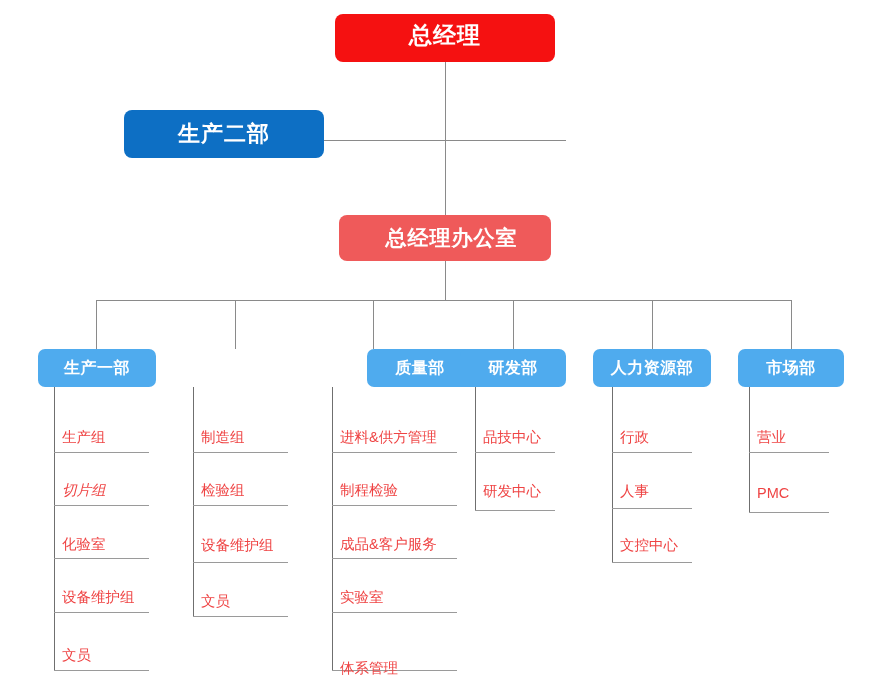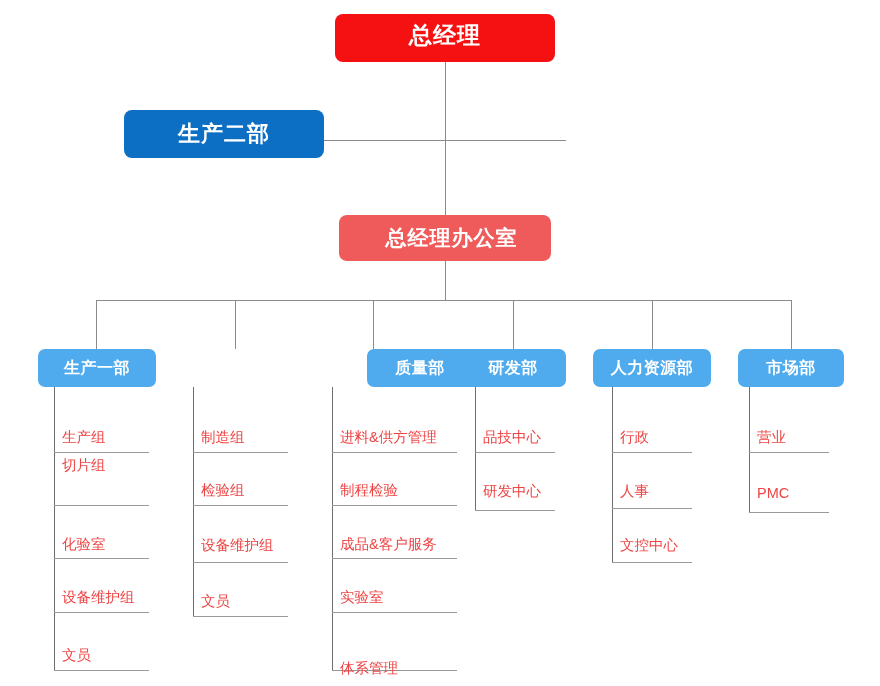--- a/index.html
+++ b/index.html
@@ -137,21 +137,21 @@
     <span>市场部</span>
   </div>
 
   <div class="sub-vline" style="left:54px; top:387px; height:283px;"></div>
   <div class="sub-hline" style="left:54px; top:452px; width:95px;"></div>
   <div class="sub-hline" style="left:54px; top:505px; width:95px;"></div>
   <div class="sub-hline" style="left:54px; top:558px; width:95px;"></div>
   <div class="sub-hline" style="left:54px; top:612px; width:95px;"></div>
   <div class="sub-hline" style="left:54px; top:670px; width:95px;"></div>
   <div class="subitem" style="left:62px; top:430px;">生产组</div>
-  <div class="subitem" style="left:62px; top:458px;">切片组</div>
+  <div class="subitem" style="left:62px; top:483px;font-style:italic;">切片组</div>
   <div class="subitem" style="left:62px; top:537px;">化验室</div>
   <div class="subitem" style="left:62px; top:590px;">设备维护组</div>
   <div class="subitem" style="left:62px; top:648px;">文员</div>
 
   <div class="sub-vline" style="left:193px; top:387px; height:229px;"></div>
   <div class="sub-hline" style="left:193px; top:452px; width:95px;"></div>
   <div class="sub-hline" style="left:193px; top:505px; width:95px;"></div>
   <div class="sub-hline" style="left:193px; top:562px; width:95px;"></div>
   <div class="sub-hline" style="left:193px; top:616px; width:95px;"></div>
   <div class="subitem" style="left:201px; top:430px;">制造组</div>

